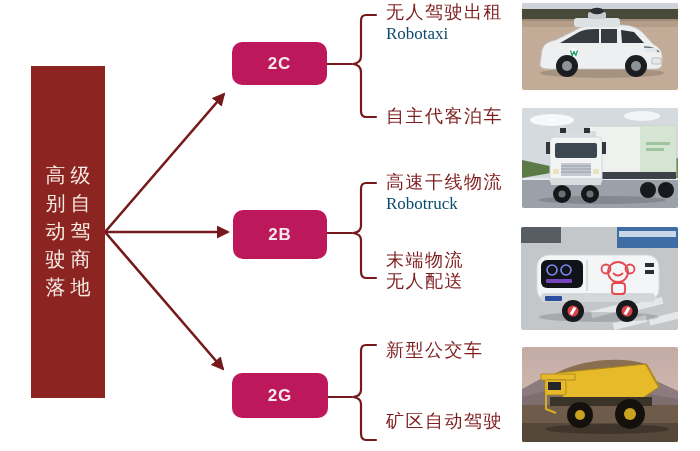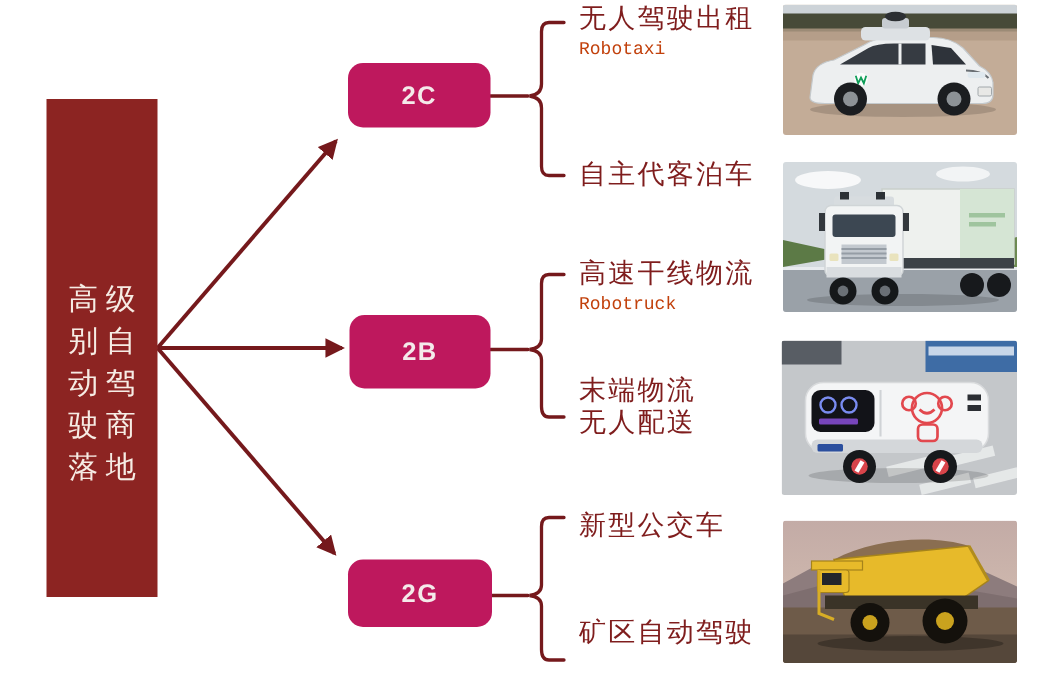--- a/index.html
+++ b/index.html
@@ -2,40 +2,40 @@
 <html><head>
 <meta charset="utf-8">
 <style>
   html,body{margin:0;padding:0;background:#ffffff;}
   .stage{position:relative;width:700px;height:451px;background:#ffffff;overflow:hidden;
          font-family:"Liberation Sans",sans-serif;}
 
   
   .root-box{position:absolute;left:31px;top:66px;width:74px;height:332px;background:#8c2422;}
   .root-text{position:absolute;left:0;right:0;top:97px;text-align:center;
-             font-family:Liberation Sans, sans-serif;color:#f6ece4;
-             font-size:20px;line-height:28px;letter-spacing:5px;padding-left:5px;margin-top:23px;}
+             font-family:Liberation Mono, monospace;color:#f6ece4;
+             font-size:20px;line-height:28px;letter-spacing:5px;padding-left:5px;}
 
   
   .overlay{position:absolute;left:0;top:0;width:700px;height:451px;pointer-events:none;}
 
   
   .tagbox{position:absolute;background:#be185d;border-radius:10px;color:#f4eaea;
           display:flex;align-items:center;justify-content:center;
           font-size:17px;font-weight:700;letter-spacing:1px;}
   .tag-2c{left:232px;top:42px;width:95px;height:43px;}
   .tag-2b{left:233px;top:210px;width:94px;height:49px;}
   .tag-2g{left:232px;top:373px;width:96px;height:45px;}
 
   
   .outcome{position:absolute;left:386px;width:150px;}
   .cjk{font-family:"Liberation Serif",serif;font-size:18px;line-height:21px;
        letter-spacing:1.5px;color:#7f1d1d;white-space:nowrap;}
-  .latin{font-family:Liberation Mono, monospace;font-size:12px;line-height:21px;
-         color:#c2410c;white-space:nowrap;}
+  .latin{font-family:Liberation Serif, serif;font-size:17px;line-height:21px;
+         color:#0c4a6e;white-space:nowrap;}
 
   
   .photo{position:absolute;overflow:hidden;border-radius:2px;}
   .photo svg{display:block;}
   .ph1{left:522px;top:3px;width:156px;height:87px;}
   .ph2{left:522px;top:108px;width:156px;height:100px;}
   .ph3{left:521px;top:227px;width:157px;height:103px;}
   .ph4{left:522px;top:347px;width:156px;height:95px;}
 </style>
 </head>

